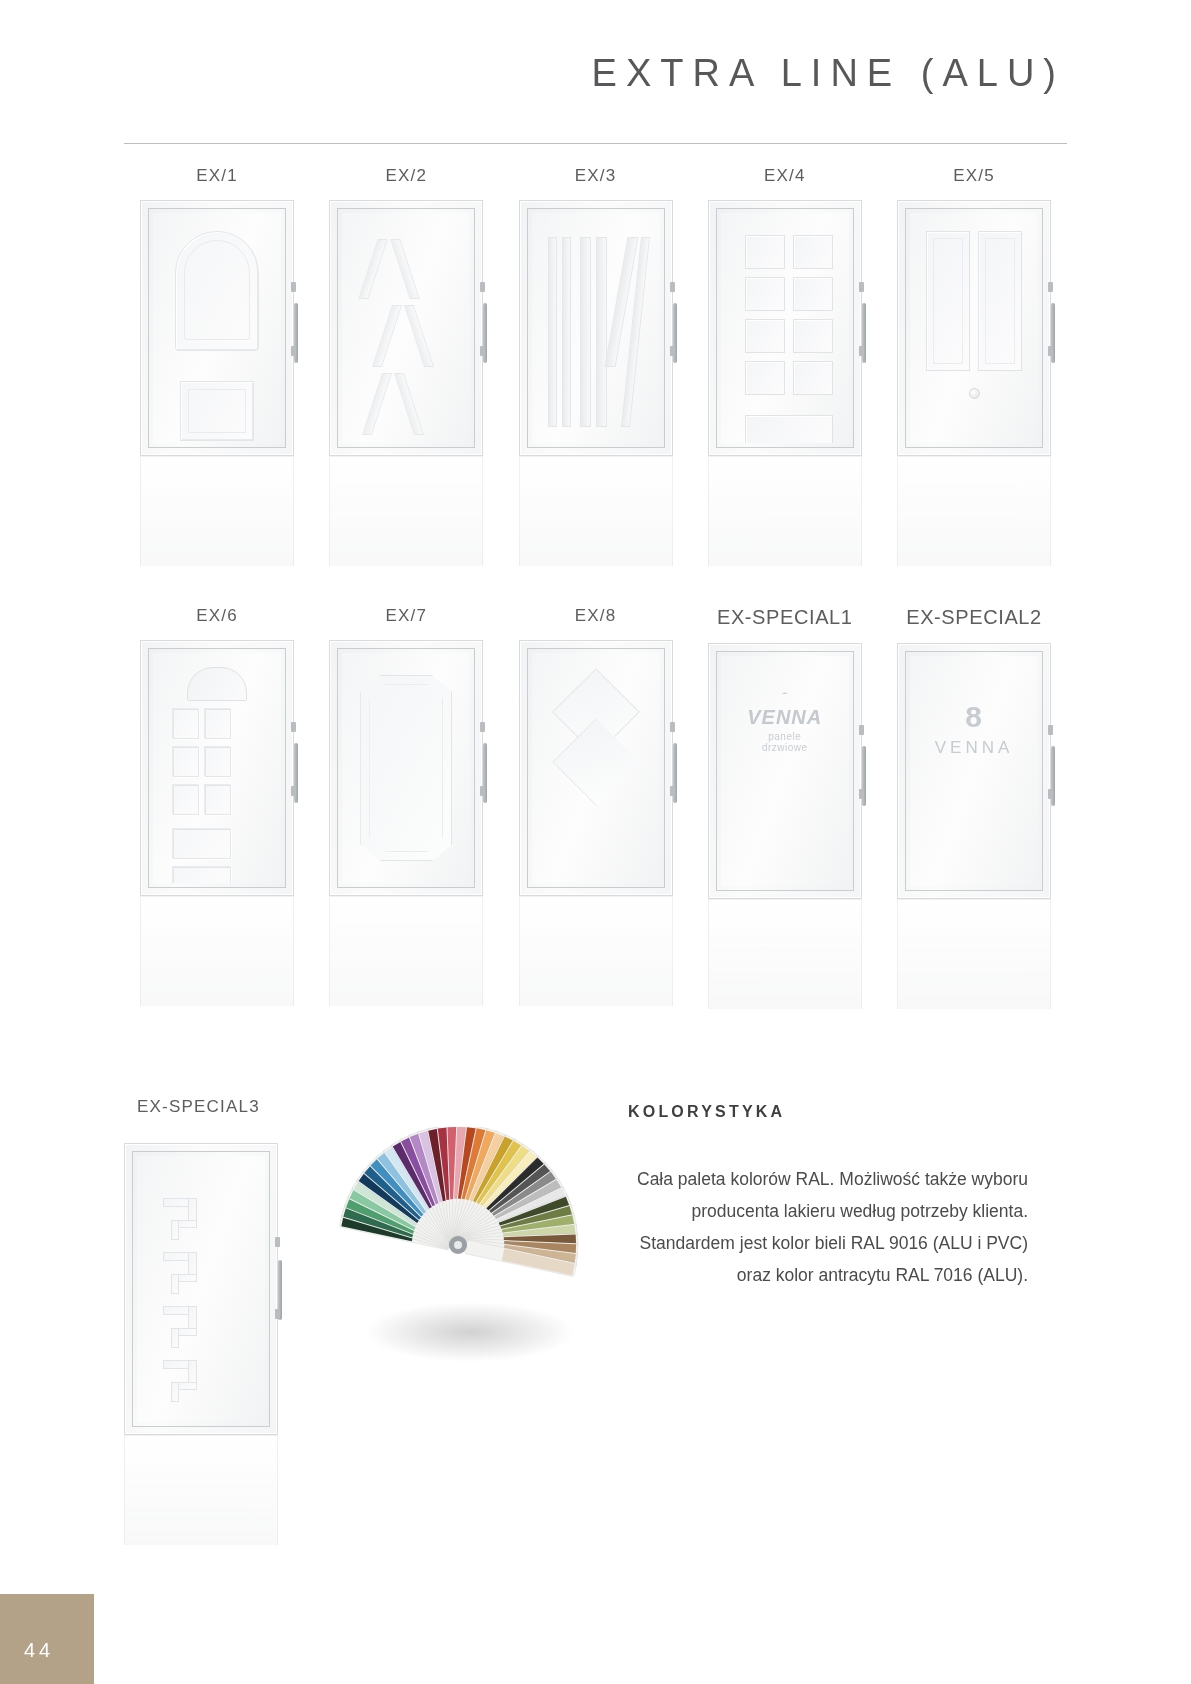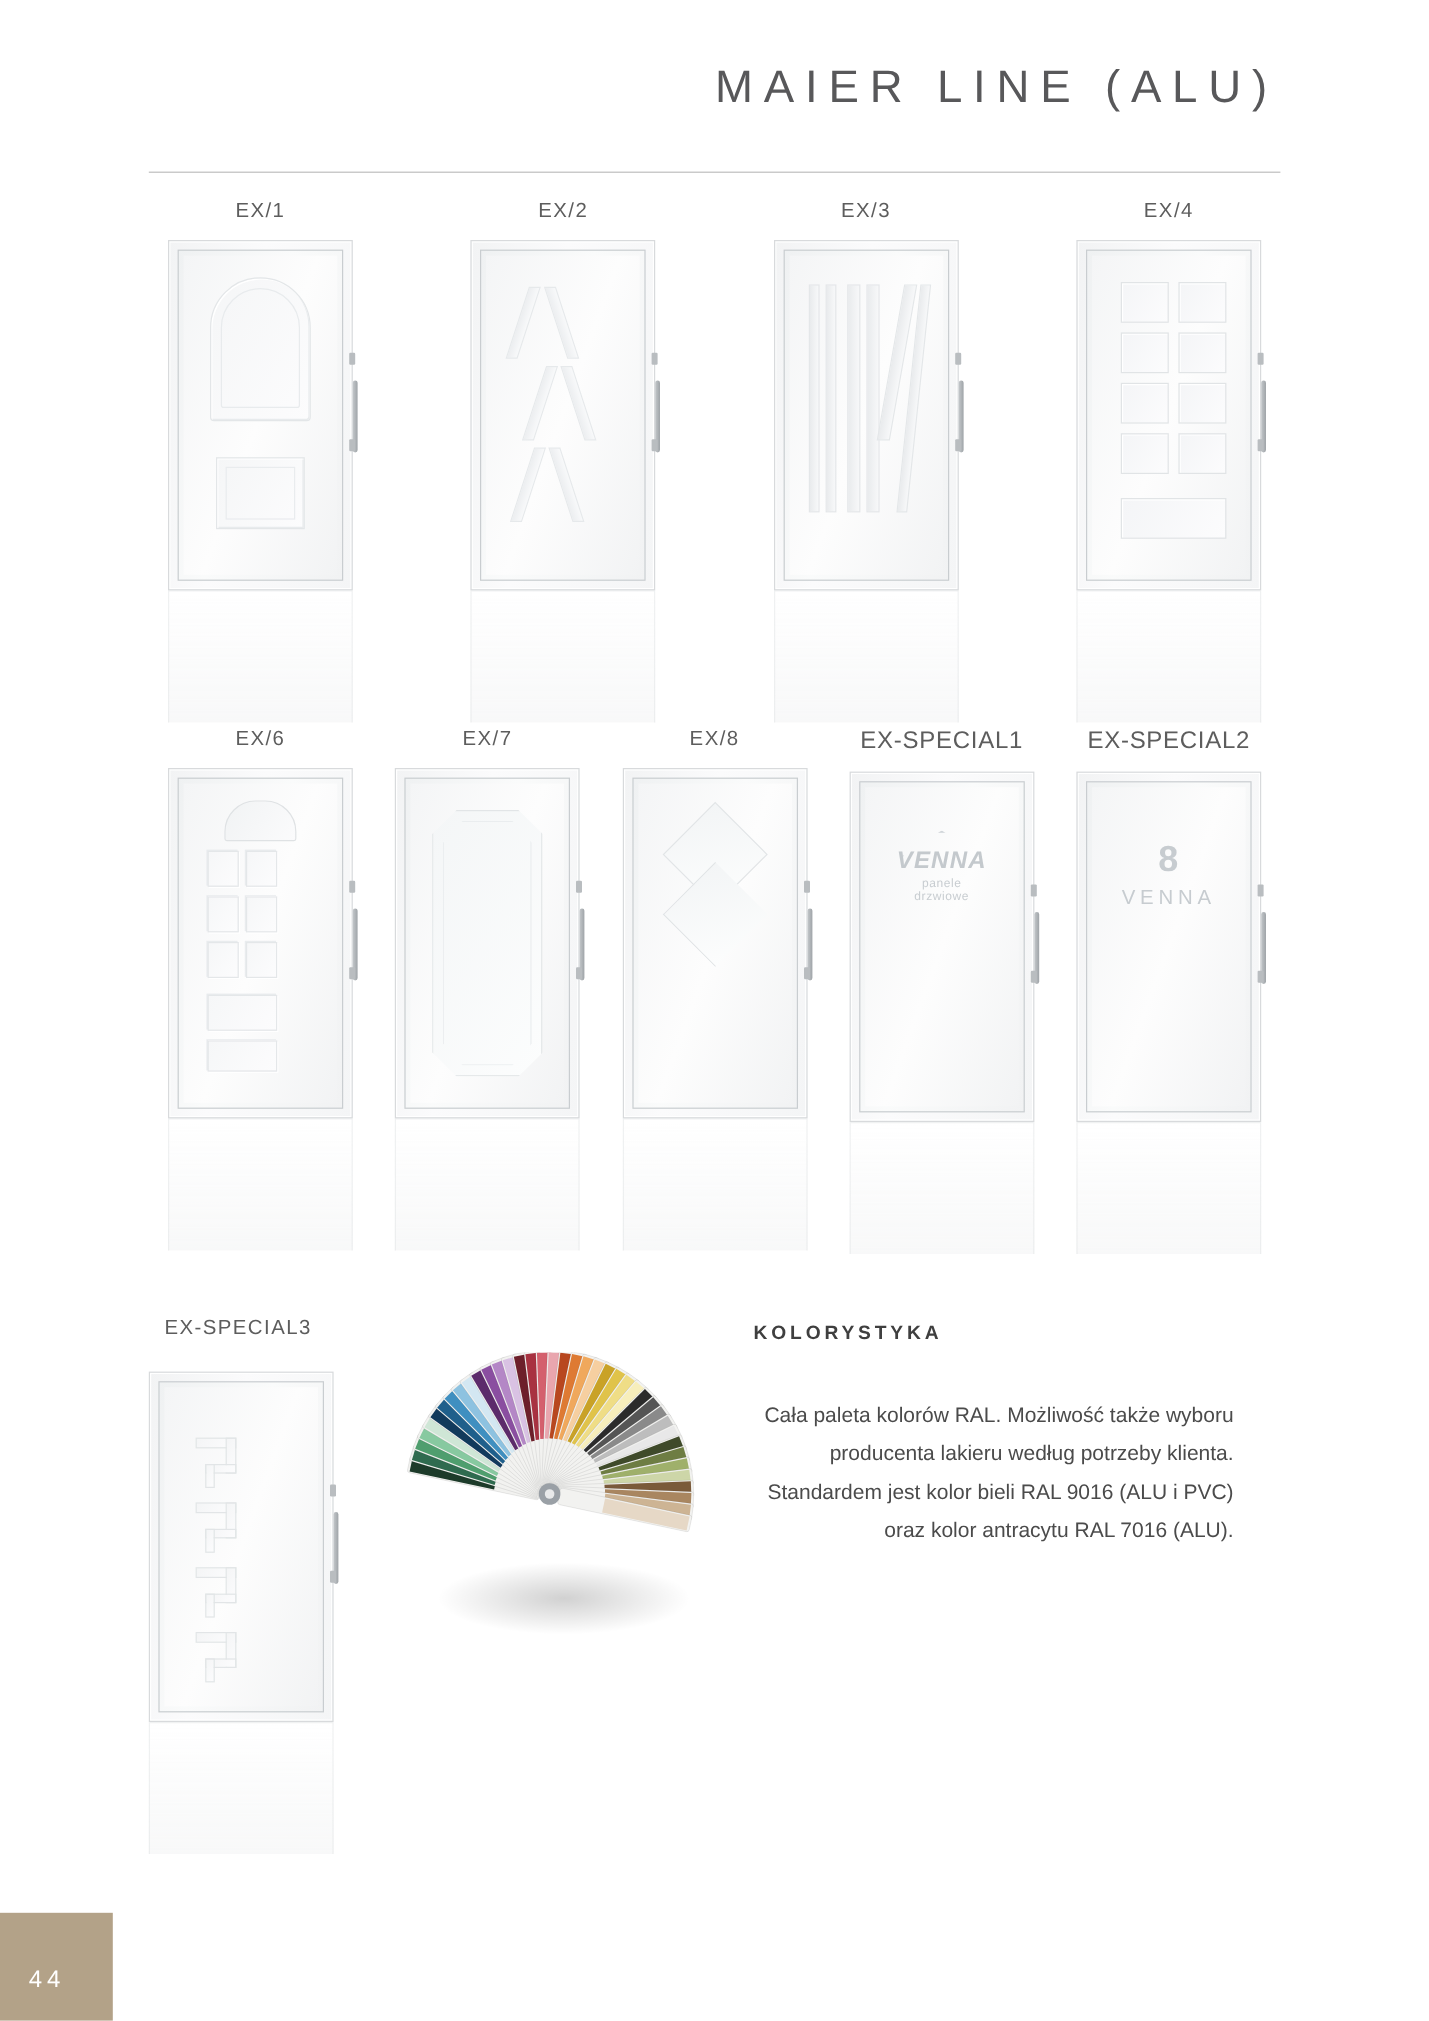--- a/index.html
+++ b/index.html
@@ -46,21 +46,21 @@
     text-align:center;
     font-size:17px;
     letter-spacing:1.2px;
     color:#5d5d5d;
     margin-bottom:14px;
     white-space:nowrap;
   }
   .cell-label.wide { letter-spacing:0.6px; font-size:20px; }
 
   
-  .door-wrap { position:relative; width:154px; height:292px; margin:0 auto; }
+  .door-wrap { position:relative; width:154px; height:256px; margin:0 auto; }
 
   .door {
     position:absolute;
     inset:0;
     background:linear-gradient(100deg,#f2f3f4 0%,#fbfbfc 40%,#f4f5f6 100%);
     border:1px solid #d8dadc;
     box-shadow:0 0 0 1px #fff inset;
   }
   .door .frame {
     position:absolute;
@@ -246,21 +246,21 @@
     background:#b3a288;
   }
   .footer-num {
     position:absolute; left:24px; bottom:22px;
     color:#ffffff; font-size:20px; letter-spacing:4px;
   }
 </style>
 </head>
 <body>
 
-<div class="page-title">MAIER LINE (ALU)</div>
+<div class="page-title">EXTRA LINE (ALU)</div>
 <div class="title-rule"></div>
 
 <div class="row row-1">
 
   <div class="cell">
     <div class="cell-label">EX/1</div>
     <div class="door-wrap">
       <div class="door">
         <div class="frame"></div>
         <div class="panel">
@@ -346,20 +346,43 @@
         <div class="handle"></div>
         <div class="hinge h1"></div>
         <div class="hinge h2"></div>
       </div>
       <div class="reflection">
           <div class="rim"></div>
         </div>
     </div>
   </div>
 
+  <div class="cell">
+    <div class="cell-label">EX/5</div>
+    <div class="door-wrap">
+      <div class="door">
+        <div class="frame"></div>
+        <div class="panel">
+          <div class="lp" style="left:16px;width:44px;">
+              <div class="lp-inner"></div>
+            </div>
+          <div class="lp" style="right:16px;width:44px;">
+              <div class="lp-inner"></div>
+            </div>
+          <div class="knob"></div>
+        </div>
+        <div class="handle"></div>
+        <div class="hinge h1"></div>
+        <div class="hinge h2"></div>
+      </div>
+      <div class="reflection">
+          <div class="rim"></div>
+        </div>
+    </div>
+  </div>
 </div>
 
 <div class="row row-2">
 
   <div class="cell">
     <div class="cell-label">EX/6</div>
     <div class="door-wrap">
       <div class="door">
         <div class="frame"></div>
         <div class="panel">

